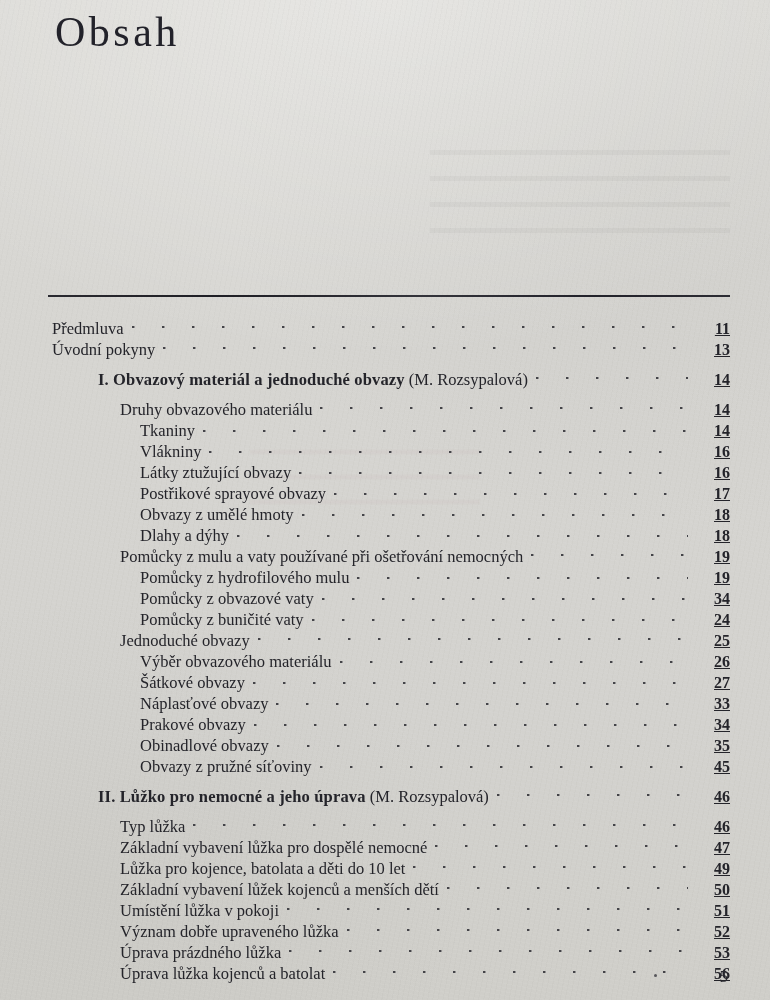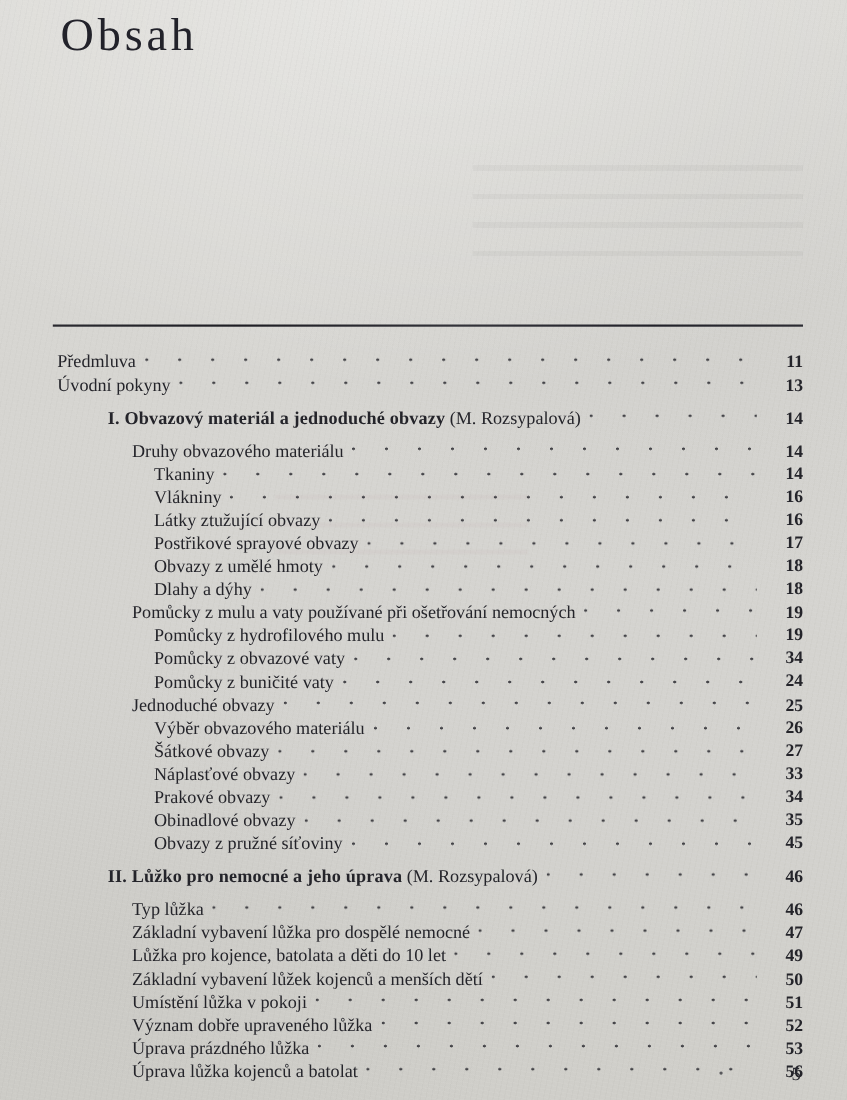--- a/index.html
+++ b/index.html
@@ -119,20 +119,21 @@
     background-repeat: repeat-x;
     background-position: left bottom;
     opacity: 0.85;
   }
   .row .pageno {
     flex: 0 0 34px;
     text-align: right;
     font-weight: bold;
     font-size: 16px;
     padding-left: 4px;
+    text-decoration: underline;
   }
 
   
   .lvl0 { padding-left: 4px; }
   .lvl-part { padding-left: 50px; }
   .lvl1 { padding-left: 72px; }
   .lvl2 { padding-left: 92px; align-items: center; }
 
   .part .label {
     font-weight: bold;

